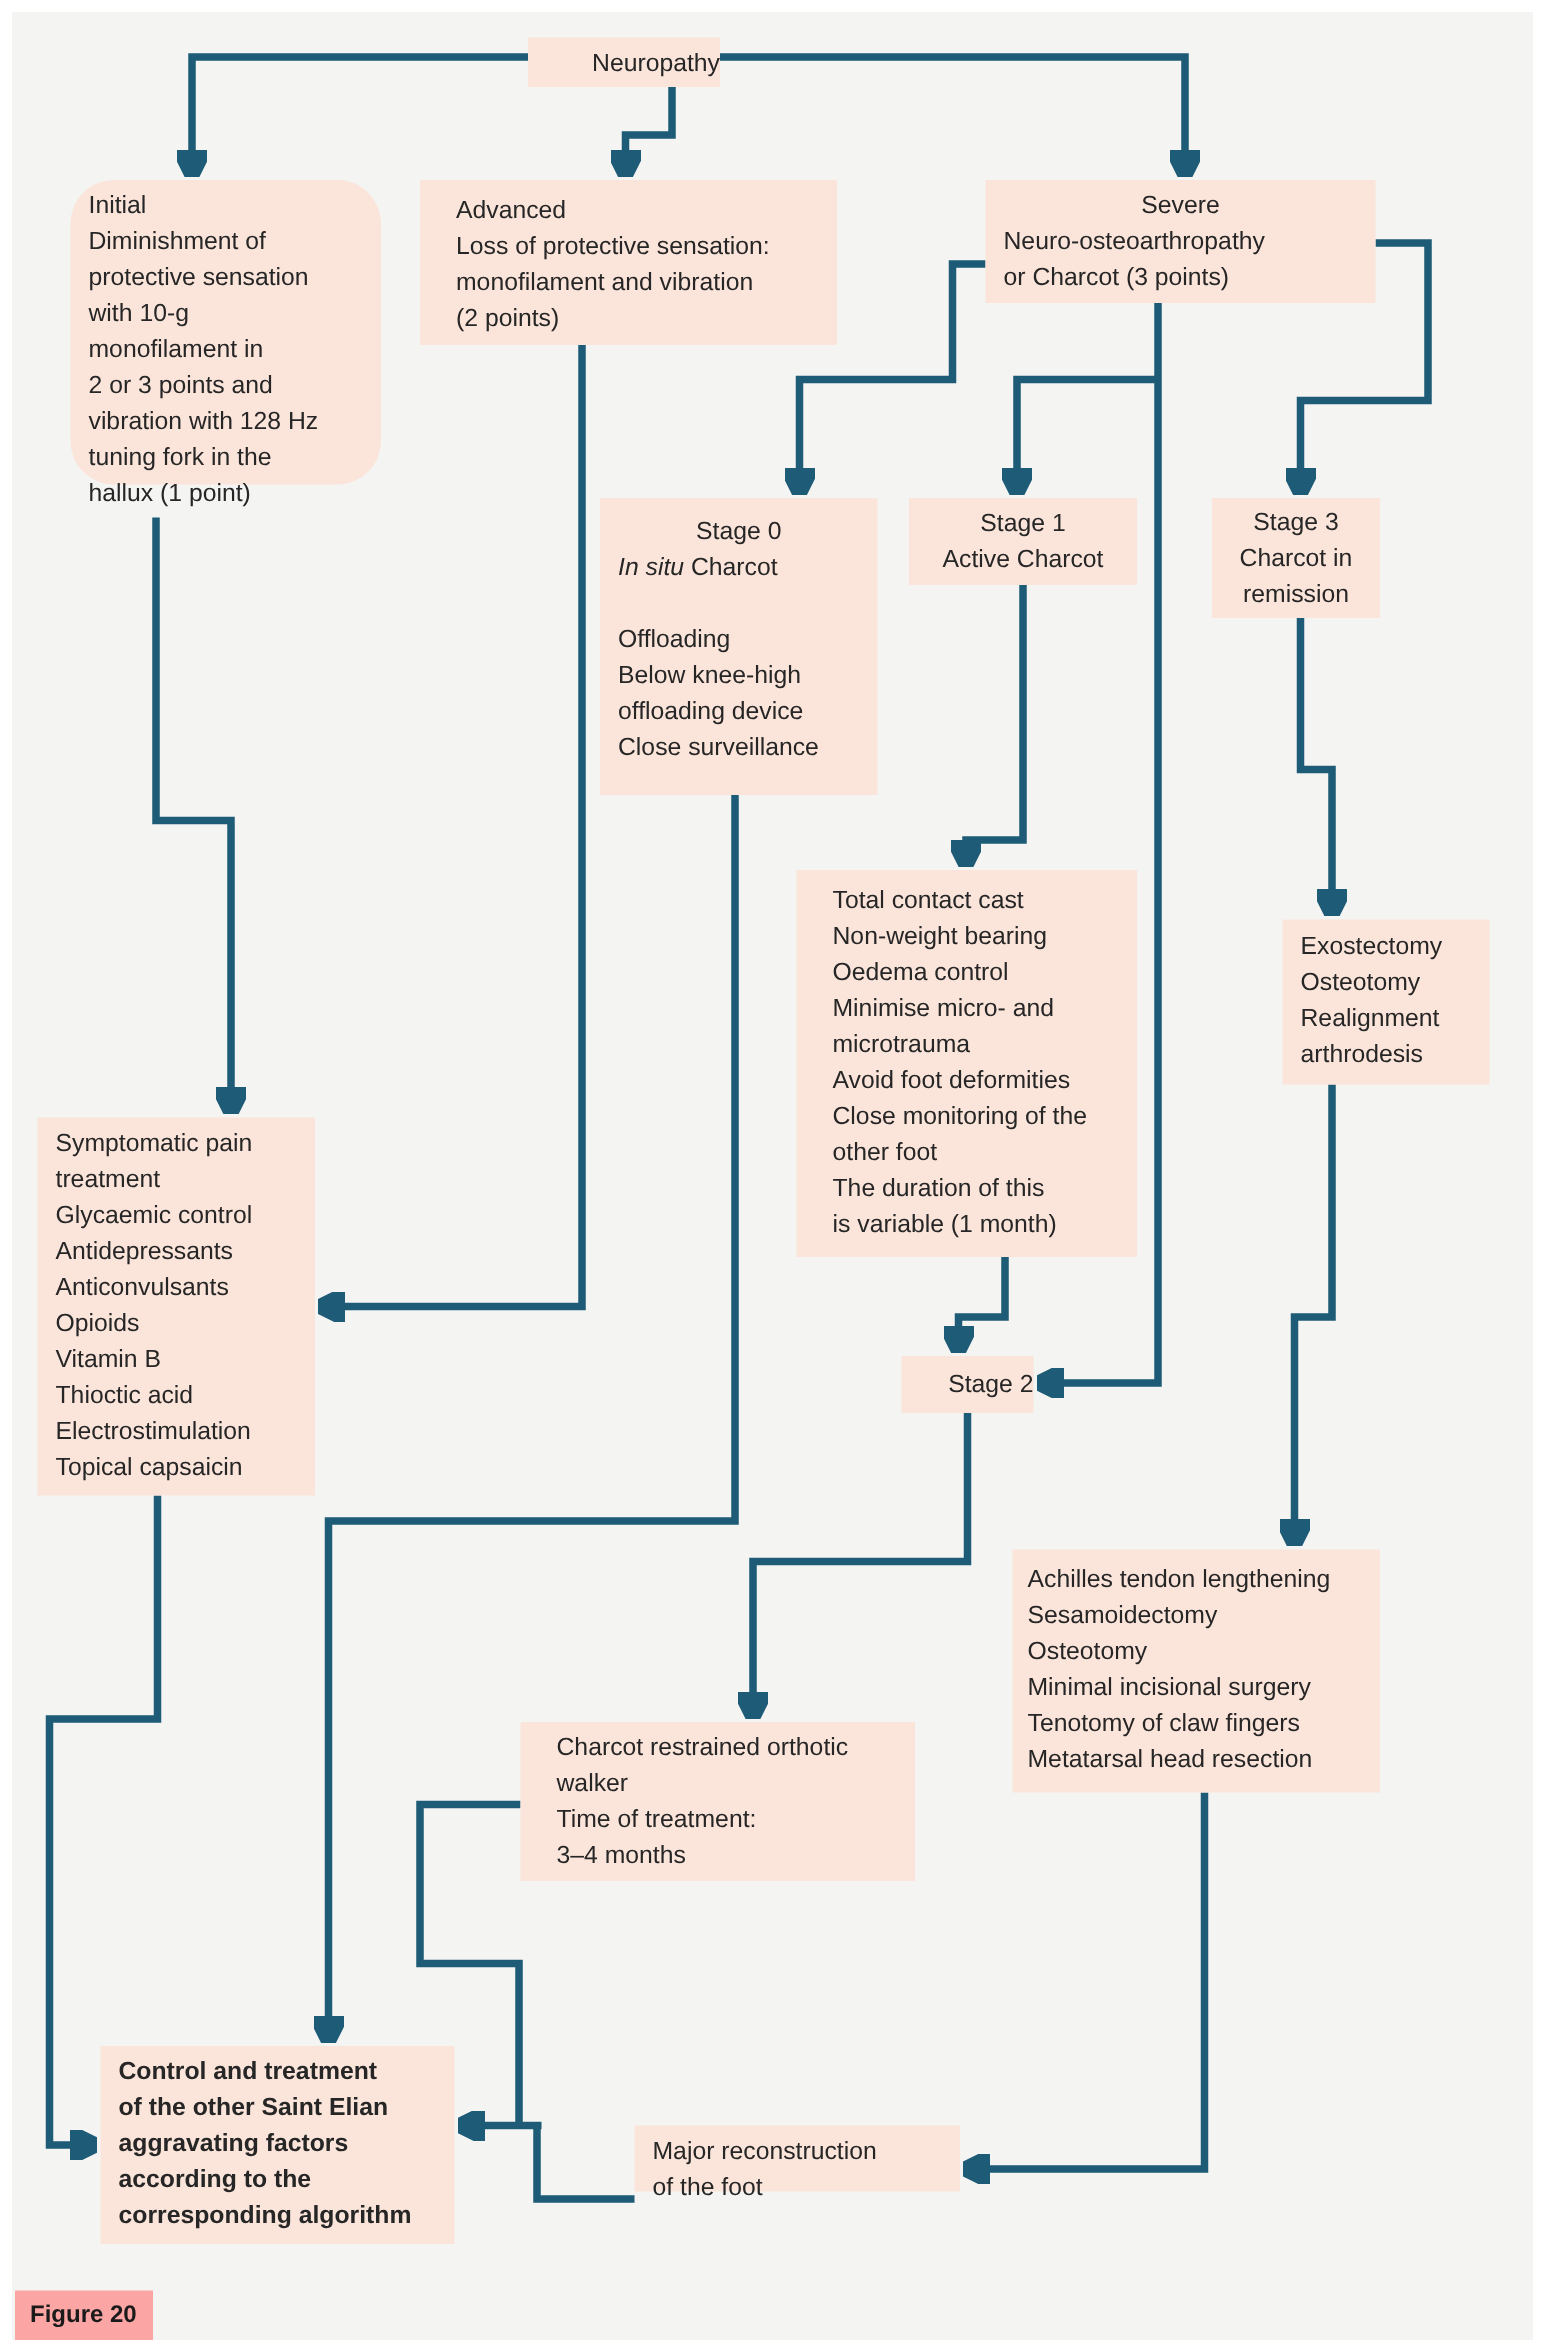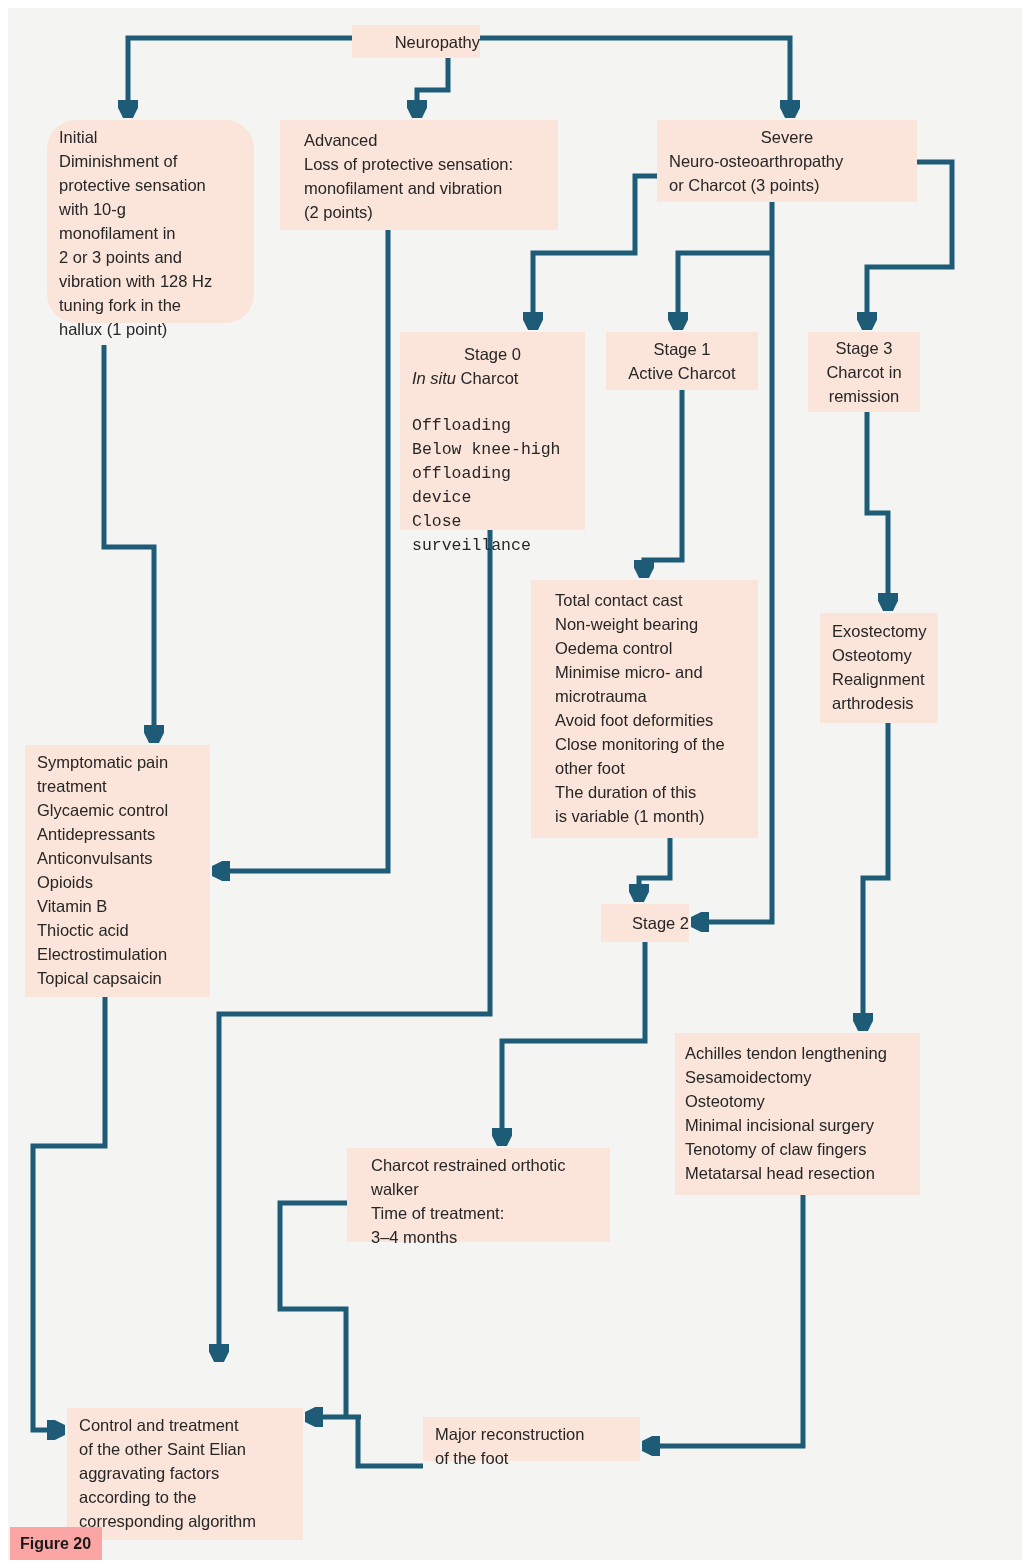--- a/index.html
+++ b/index.html
@@ -11,21 +11,21 @@
   svg.edges{position:absolute;left:0;top:0;width:1030px;height:1564px;pointer-events:none;}
   svg.edges path{stroke:#1d5b76;stroke-width:5;fill:none;}
   .node{
     position:absolute;background:#fbe5da;color:#262626;
     font-size:16.5px;line-height:24px;padding:5px 12px;
     box-sizing:border-box;
   }
   .lines{white-space:pre-line;}
   .t-center{text-align:center;}
   .flexcenter{display:flex;align-items:center;justify-content:flex-end;padding:0;}
-  .gap-top{margin-top:24px;font-family:Liberation Mono, monospace;}
+  .gap-top{margin-top:24px;}
   .pad8{padding-top:8px;padding-left:24px;}
   .pad10{padding-top:10px;}
   .figure-label{
     position:absolute;background:#fca5a5;color:#1a1a1a;
     font-weight:bold;font-size:16px;
     display:flex;align-items:center;padding-left:10px;box-sizing:border-box;
   }
   .frame{position:absolute;inset:0;border:8px solid #ffffff;border-bottom-width:4px;pointer-events:none;}
   i{font-style:italic;}
 </style>
@@ -117,21 +117,21 @@
 Oedema control
 Minimise micro- and
 microtrauma
 Avoid foot deformities
 Close monitoring of the
 other foot
 The duration of this
 is variable (1 month)</div>
   </div>
 
-  <div class="node" style="left:820px;top:613px;width:118px;height:110px;padding-top:6px;">
+  <div class="node" style="left:855px;top:613px;width:138px;height:110px;padding-top:6px;">
     <div class="lines">Exostectomy
 Osteotomy
 Realignment
 arthrodesis</div>
   </div>
 
   <div class="node" style="left:25px;top:745px;width:185px;height:252px;">
     <div class="lines">Symptomatic pain
 treatment
 Glycaemic control
@@ -150,28 +150,28 @@
 
   <div class="node pad8" style="left:675px;top:1033px;width:245px;height:162px;padding-left:10px;padding-right:6px;">
     <div class="lines">Achilles tendon lengthening
 Sesamoidectomy
 Osteotomy
 Minimal incisional surgery
 Tenotomy of claw fingers
 Metatarsal head resection</div>
   </div>
 
-  <div class="node" style="left:347px;top:1148px;width:263px;height:94px;padding-left:24px;">
+  <div class="node" style="left:347px;top:1148px;width:263px;height:106px;padding-left:24px;">
     <div class="lines">Charcot restrained orthotic
 walker
 Time of treatment:
 3–4 months</div>
   </div>
 
-  <div class="node" style="left:67px;top:1408px;width:236px;height:132px;">
+  <div class="node" style="left:67px;top:1364px;width:236px;height:132px;font-weight:bold;">
     <div class="lines">Control and treatment
 of the other Saint Elian
 aggravating factors
 according to the
 corresponding algorithm</div>
   </div>
 
   <div class="node" style="left:423px;top:1417px;width:217px;height:44px;">
     <div class="lines">Major reconstruction
 of the foot</div>

